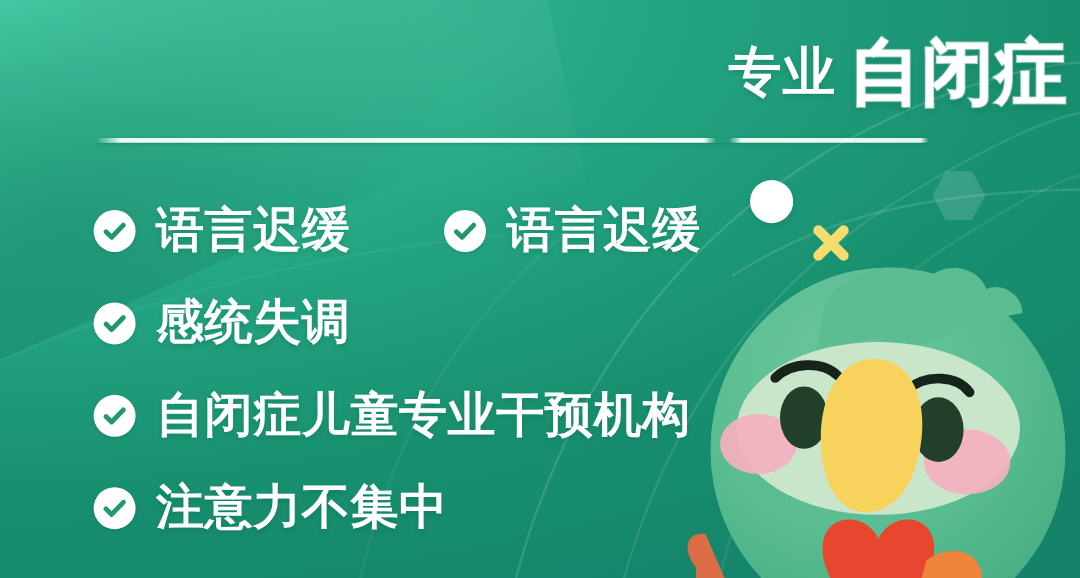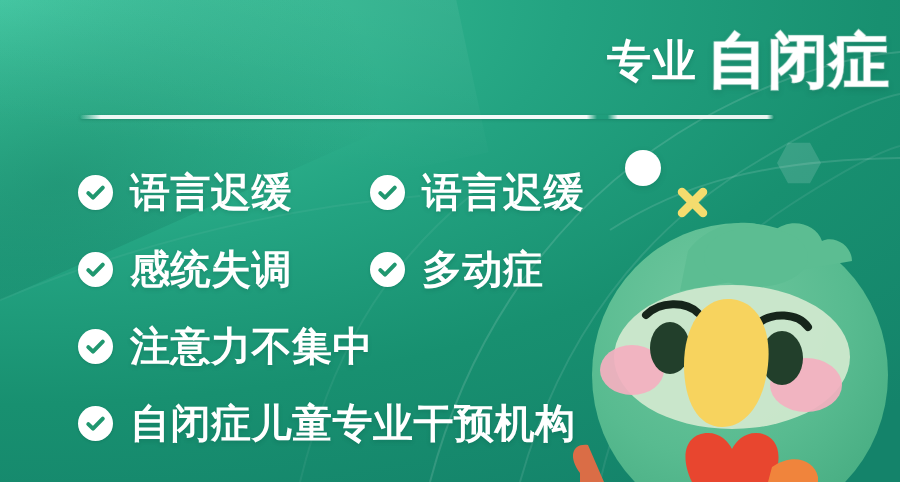--- a/index.html
+++ b/index.html
@@ -195,46 +195,38 @@
 
     <div class="frow">
       <div class="fitem col1">
         <span class="chk">
           <svg width="23" height="23" viewBox="0 0 24 24">
               <path d="M4.5 12.6 L9.4 17.4 L19.6 6.9" fill="none" stroke="#20976f" stroke-width="4.2" stroke-linecap="round" stroke-linejoin="round"></path>
             </svg>
         </span>
         <span class="flabel">感统失调</span>
       </div>
-      <div class="fitem col2">
-        <span class="chk">
-          <svg width="23" height="23" viewBox="0 0 24 24">
-              <path d="M4.5 12.6 L9.4 17.4 L19.6 6.9" fill="none" stroke="#20976f" stroke-width="4.2" stroke-linecap="round" stroke-linejoin="round"></path>
-            </svg>
-        </span>
-        <span class="flabel">多动症</span>
+    </div>
+
+    <div class="frow">
+      <div class="fitem col1">
+        <span class="chk">
+          <svg width="23" height="23" viewBox="0 0 24 24">
+              <path d="M4.5 12.6 L9.4 17.4 L19.6 6.9" fill="none" stroke="#20976f" stroke-width="4.2" stroke-linecap="round" stroke-linejoin="round"></path>
+            </svg>
+        </span>
+        <span class="flabel">自闭症儿童专业干预机构</span>
       </div>
     </div>
 
     <div class="frow">
       <div class="fitem col1">
         <span class="chk">
           <svg width="23" height="23" viewBox="0 0 24 24">
               <path d="M4.5 12.6 L9.4 17.4 L19.6 6.9" fill="none" stroke="#20976f" stroke-width="4.2" stroke-linecap="round" stroke-linejoin="round"></path>
             </svg>
         </span>
         <span class="flabel">注意力不集中</span>
-      </div>
-    </div>
-
-    <div class="frow">
-      <div class="fitem col1">
-        <span class="chk">
-          <svg width="23" height="23" viewBox="0 0 24 24">
-              <path d="M4.5 12.6 L9.4 17.4 L19.6 6.9" fill="none" stroke="#20976f" stroke-width="4.2" stroke-linecap="round" stroke-linejoin="round"></path>
-            </svg>
-        </span>
-        <span class="flabel">自闭症儿童专业干预机构</span>
       </div>
     </div>
 
   </div>
 </div>
 
 </body></html>

